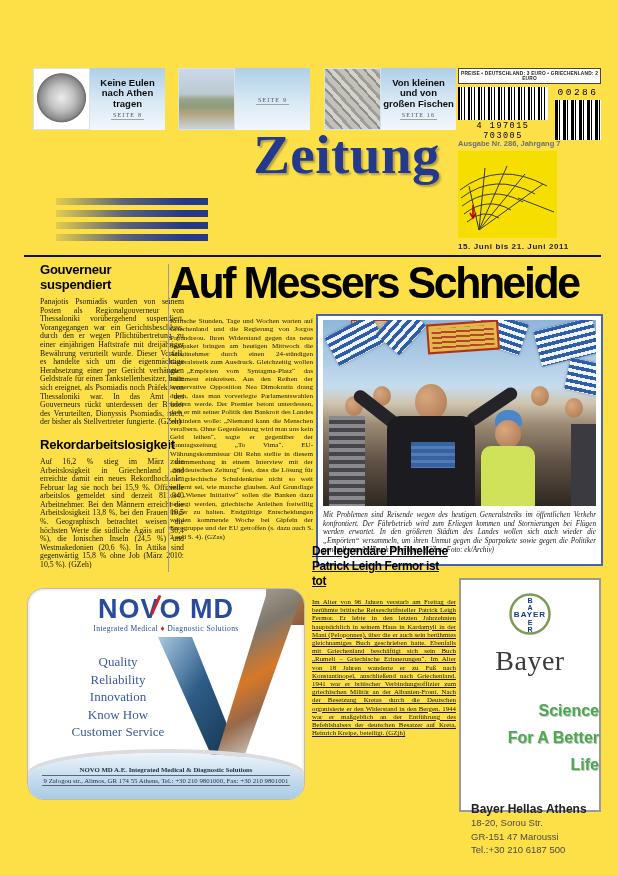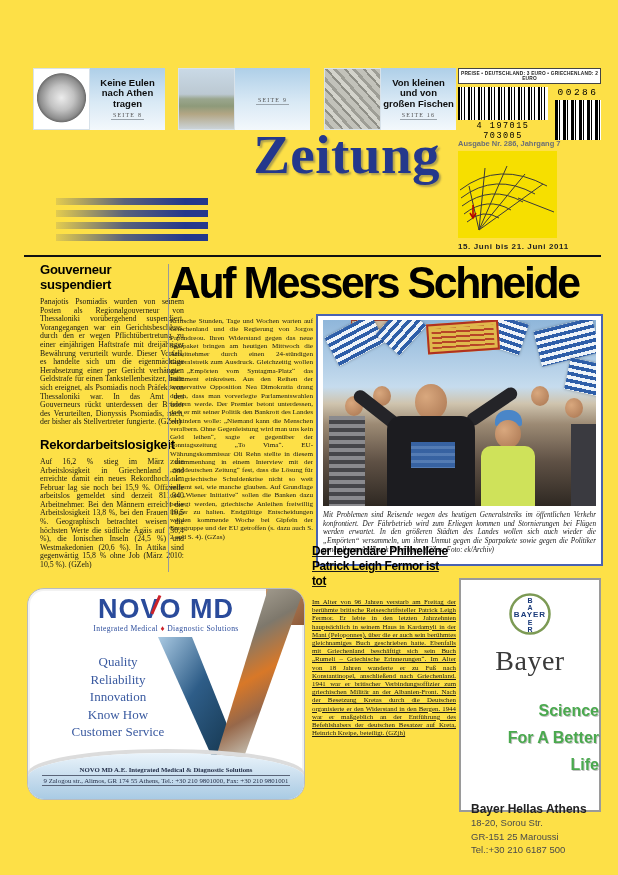--- a/index.html
+++ b/index.html
@@ -279,17 +279,17 @@
         <text x="22" y="33" text-anchor="middle" font-size="7" font-weight="bold" fill="#1a3a7a" font-family="Liberation Sans, sans-serif">E</text>
         <text x="22" y="40" text-anchor="middle" font-size="7" font-weight="bold" fill="#1a3a7a" font-family="Liberation Sans, sans-serif">R</text>
       </svg>
       <div class="bayer-word">Bayer</div>
     </div>
     <div class="bayer-slogan">Science
 For A Better
 Life</div>
     <div class="bayer-company">Bayer Hellas Athens</div>
     <div class="bayer-addr">18-20, Sorou Str.</div>
-    <div class="bayer-addr">GR-151 25  Maroussi</div>
+    <div class="bayer-addr">GR-151 47  Maroussi</div>
     <div class="bayer-addr">Tel.:+30 210 6187 500</div>
   </div>
 
 </div>
 
 </body></html>

